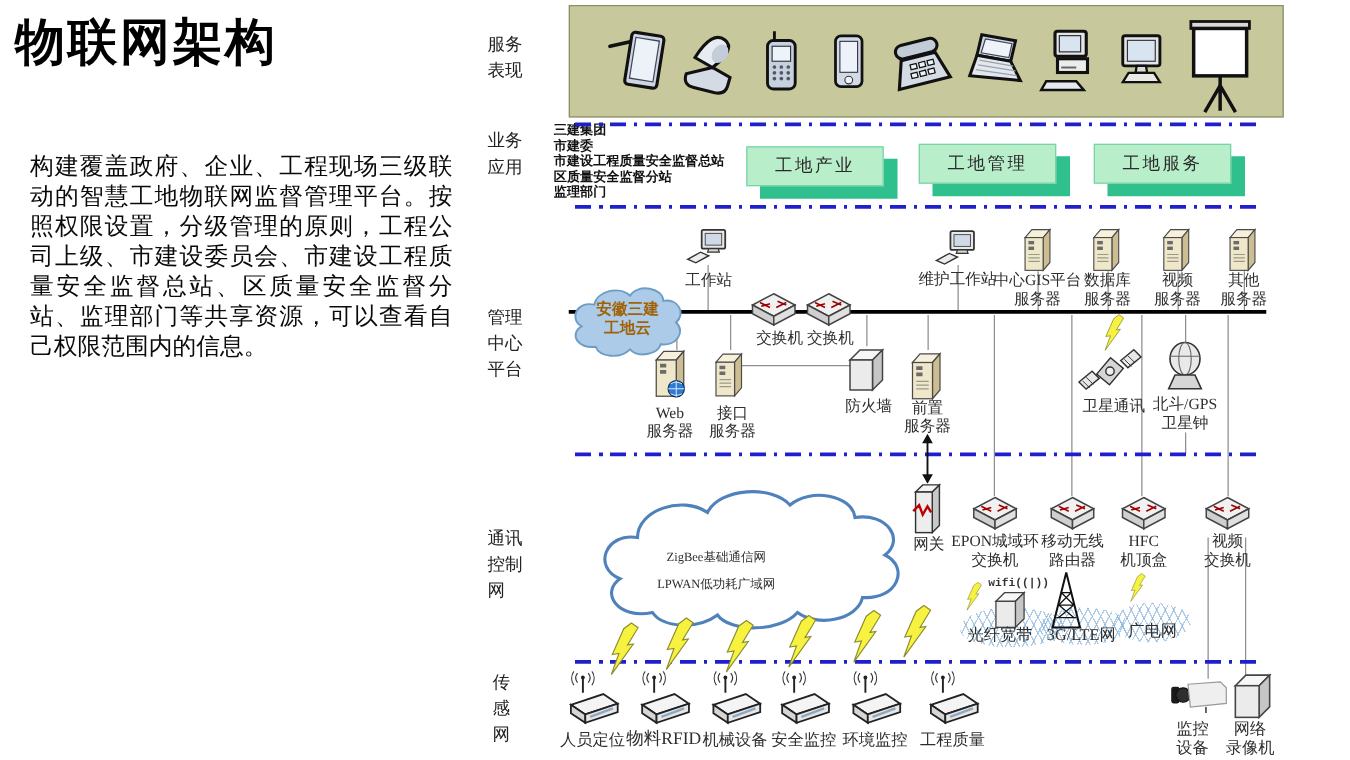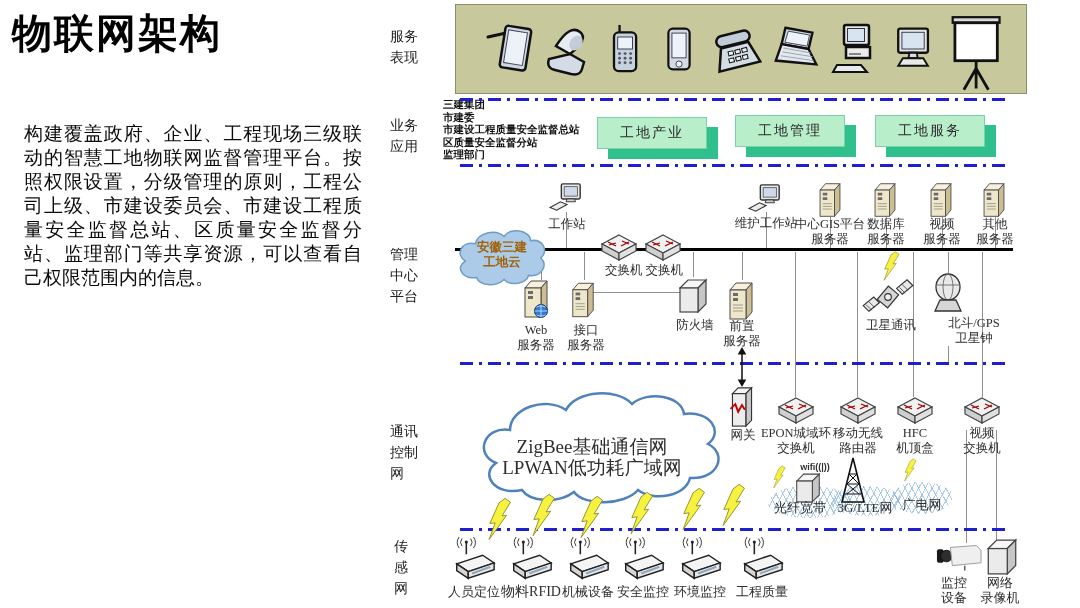--- a/index.html
+++ b/index.html
@@ -22,21 +22,21 @@
   .greenbox{position:absolute;width:108px;height:30px;background:#b9eecb;border:1px solid #79d3a6;
             box-shadow:11px 10px 0 #2fc08d;display:flex;align-items:center;justify-content:center;
             font-size:14px;color:#2b2b2b;letter-spacing:2px;z-index:2}
   .bus{position:absolute;left:455px;top:248px;width:558px;height:3px;background:#000;z-index:2}
   .vline{position:absolute;width:1px;background:#8f8f8f;z-index:0}
   .hline{position:absolute;height:1px;background:#8f8f8f;z-index:0}
   .net{position:absolute;z-index:0;border-radius:45% 55% 50% 50%/55% 45% 55% 45%;
        background-image:repeating-linear-gradient(62deg,rgba(125,172,214,.6) 0 1px,transparent 1px 6px),
                         repeating-linear-gradient(-62deg,rgba(125,172,214,.6) 0 1px,transparent 1px 6px)}
   .cloudtxt{font-weight:bold;color:#a16207}
-  .wifismall{font-family:Liberation Sans, sans-serif;font-size:9px;font-weight:bold;color:#333}
+  .wifismall{font-family:Liberation Mono, monospace;font-size:9px;font-weight:bold;color:#333}
   svg.icon{position:absolute;z-index:3;overflow:visible}
 </style>
 </head>
 <body>
 
 <svg width="0" height="0" style="position:absolute">
 <defs>
 <symbol id="sym-tablet" viewBox="0 0 52 56">
   <line x1="4" y1="16" x2="22" y2="12" stroke="#111" stroke-width="3" stroke-linecap="round"></line>
   <g transform="rotate(9 30 30)">
@@ -214,21 +214,21 @@
 </defs>
 </svg>
 
 <div id="stage">
 
   <div id="para">构建覆盖政府、企业、工程现场三级联动的智慧工地物联网监督管理平台。按照权限设置，分级管理的原则，工程公司上级、市建设委员会、市建设工程质量安全监督总站、区质量安全监督分站、监理部门等共享资源，可以查看自己权限范围内的信息。</div>
   <div id="title">物联网架构</div>
 
   <div class="layerlbl" style="left:390px;top:26px;width:44px">服务
 表现</div>
-  <div class="layerlbl" style="left:390px;top:115px;width:44px">业务
+  <div class="layerlbl" style="left:390px;top:103px;width:44px">业务
 应用</div>
   <div class="layerlbl" style="left:390px;top:244px;width:44px">管理
 中心
 平台</div>
   <div class="layerlbl" style="left:390px;top:421px;width:44px">通讯
 控制
 网</div>
   <div class="layerlbl" style="left:394px;top:536px;width:36px">传
 感
 网</div>
@@ -368,36 +368,36 @@
   <svg class="icon" style="left:862px;top:276px;width:52px;height:42px">
       <use href="#sym-satellite" xlink:href="#sym-satellite"></use>
     </svg>
   <div class="lbl" style="left:861px;top:318px;width:60px">卫星通讯</div>
 
   <div class="vline" style="left:948px;top:252px;height:22px"></div>
   <div class="vline" style="left:948px;top:346px;height:17px"></div>
   <svg class="icon" style="left:930px;top:272px;width:36px;height:42px">
       <use href="#sym-beidou" xlink:href="#sym-beidou"></use>
     </svg>
-  <div class="lbl" style="left:940px;top:316px;width:68px">北斗/GPS
+  <div class="lbl" style="left:914px;top:316px;width:68px">北斗/GPS
 卫星钟</div>
 
   <div class="vline" style="left:795px;top:252px;height:145px"></div>
   <div class="vline" style="left:857px;top:252px;height:145px"></div>
   <div class="vline" style="left:913px;top:252px;height:145px"></div>
   <div class="vline" style="left:982px;top:252px;height:145px"></div>
 
   <svg class="icon" style="left:736px;top:347px;width:12px;height:40px">
       <use href="#sym-arrow-v" xlink:href="#sym-arrow-v"></use>
     </svg>
 
   <svg class="icon" style="left:466px;top:386px;width:262px;height:126px">
       <use href="#sym-cloud-b" xlink:href="#sym-cloud-b"></use>
     </svg>
-  <div class="lbl" style="left:490px;top:436px;width:204px;font-size:19px;line-height:21px">ZigBee基础通信网
+  <div class="lbl" style="left:471px;top:436px;width:204px;font-size:10px;line-height:21px">ZigBee基础通信网
 LPWAN低功耗广域网</div>
 
   <svg class="icon" style="left:728px;top:386px;width:28px;height:42px">
       <use href="#sym-gateway" xlink:href="#sym-gateway"></use>
     </svg>
   <div class="lbl" style="left:716px;top:428px;width:54px">网关</div>
 
   <svg class="icon" style="left:777px;top:397px;width:38px;height:28px">
       <use href="#sym-switch" xlink:href="#sym-switch"></use>
     </svg>

